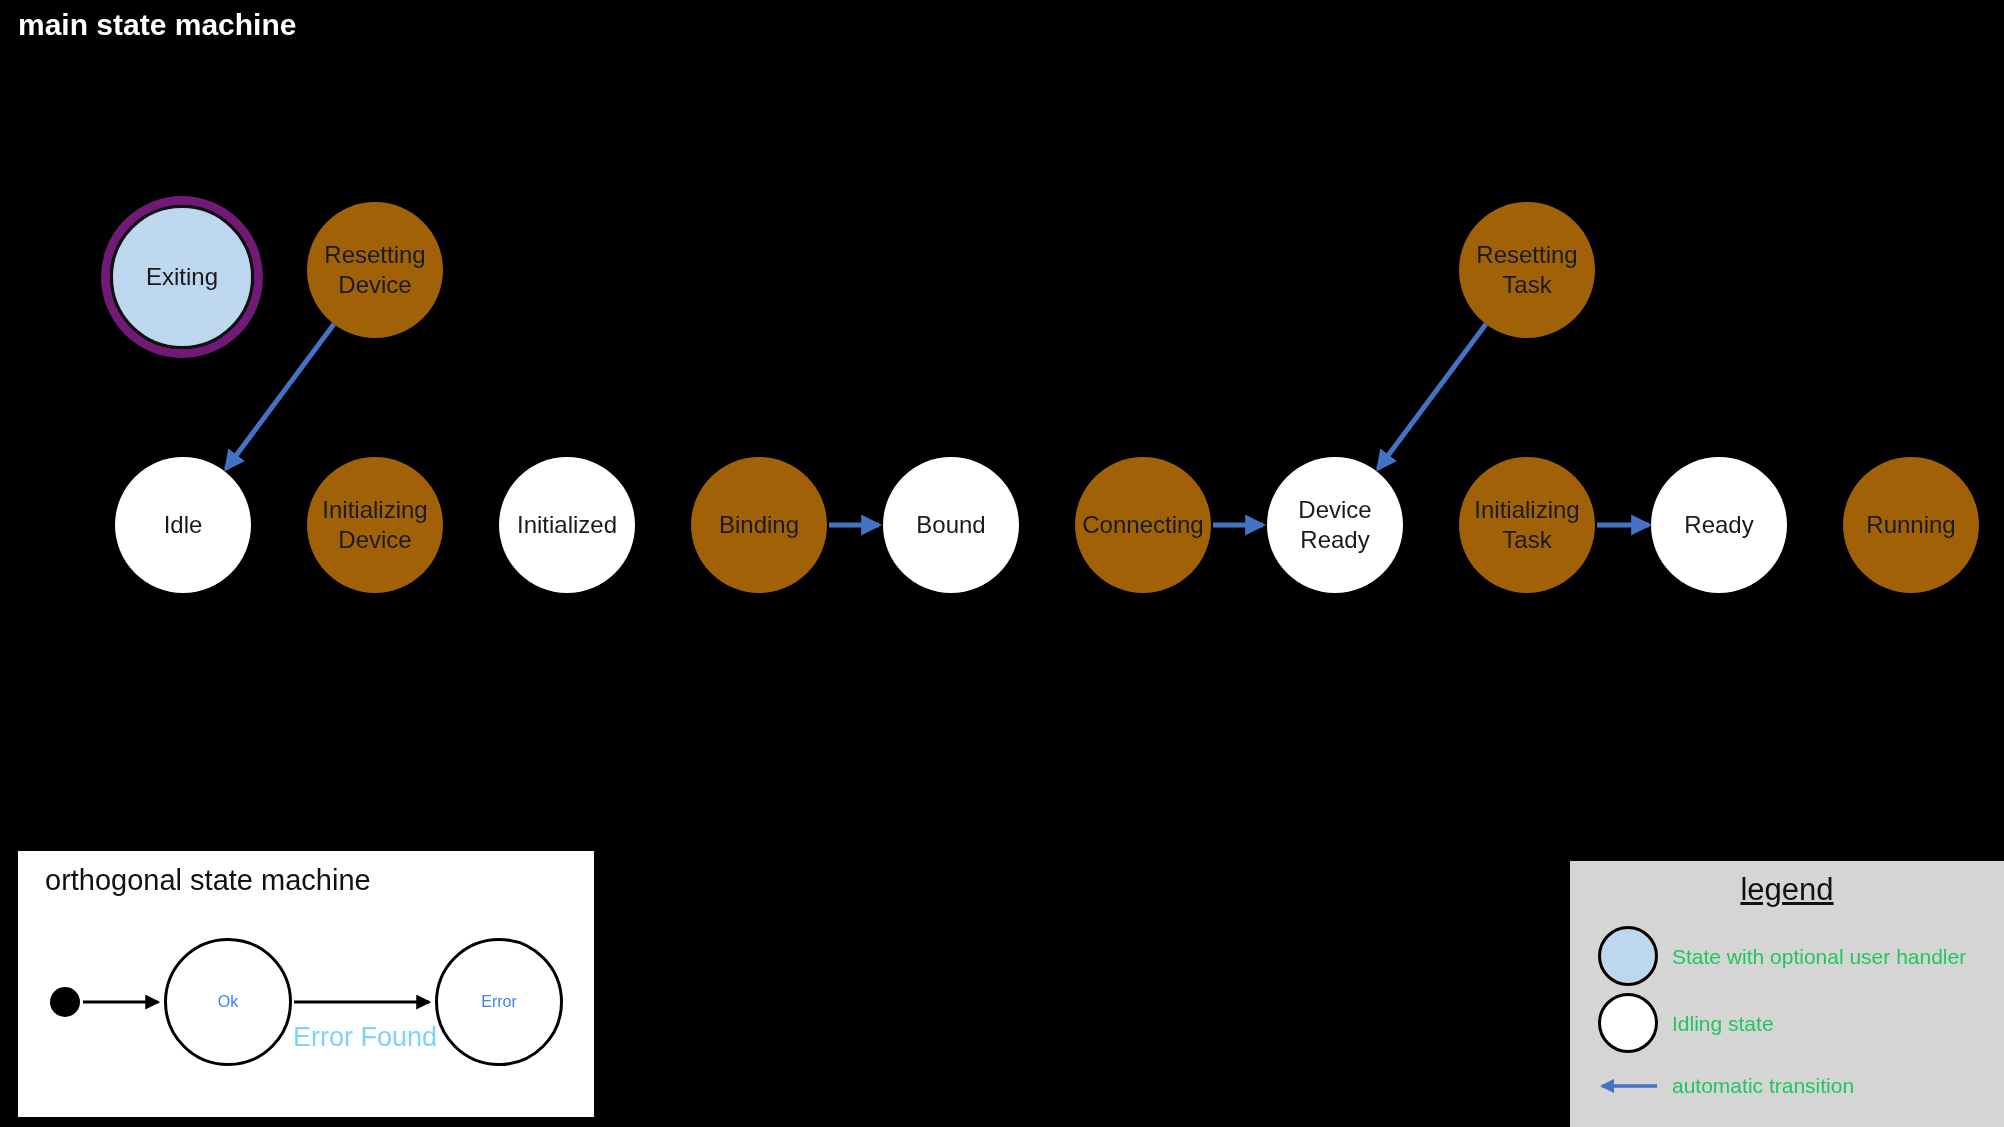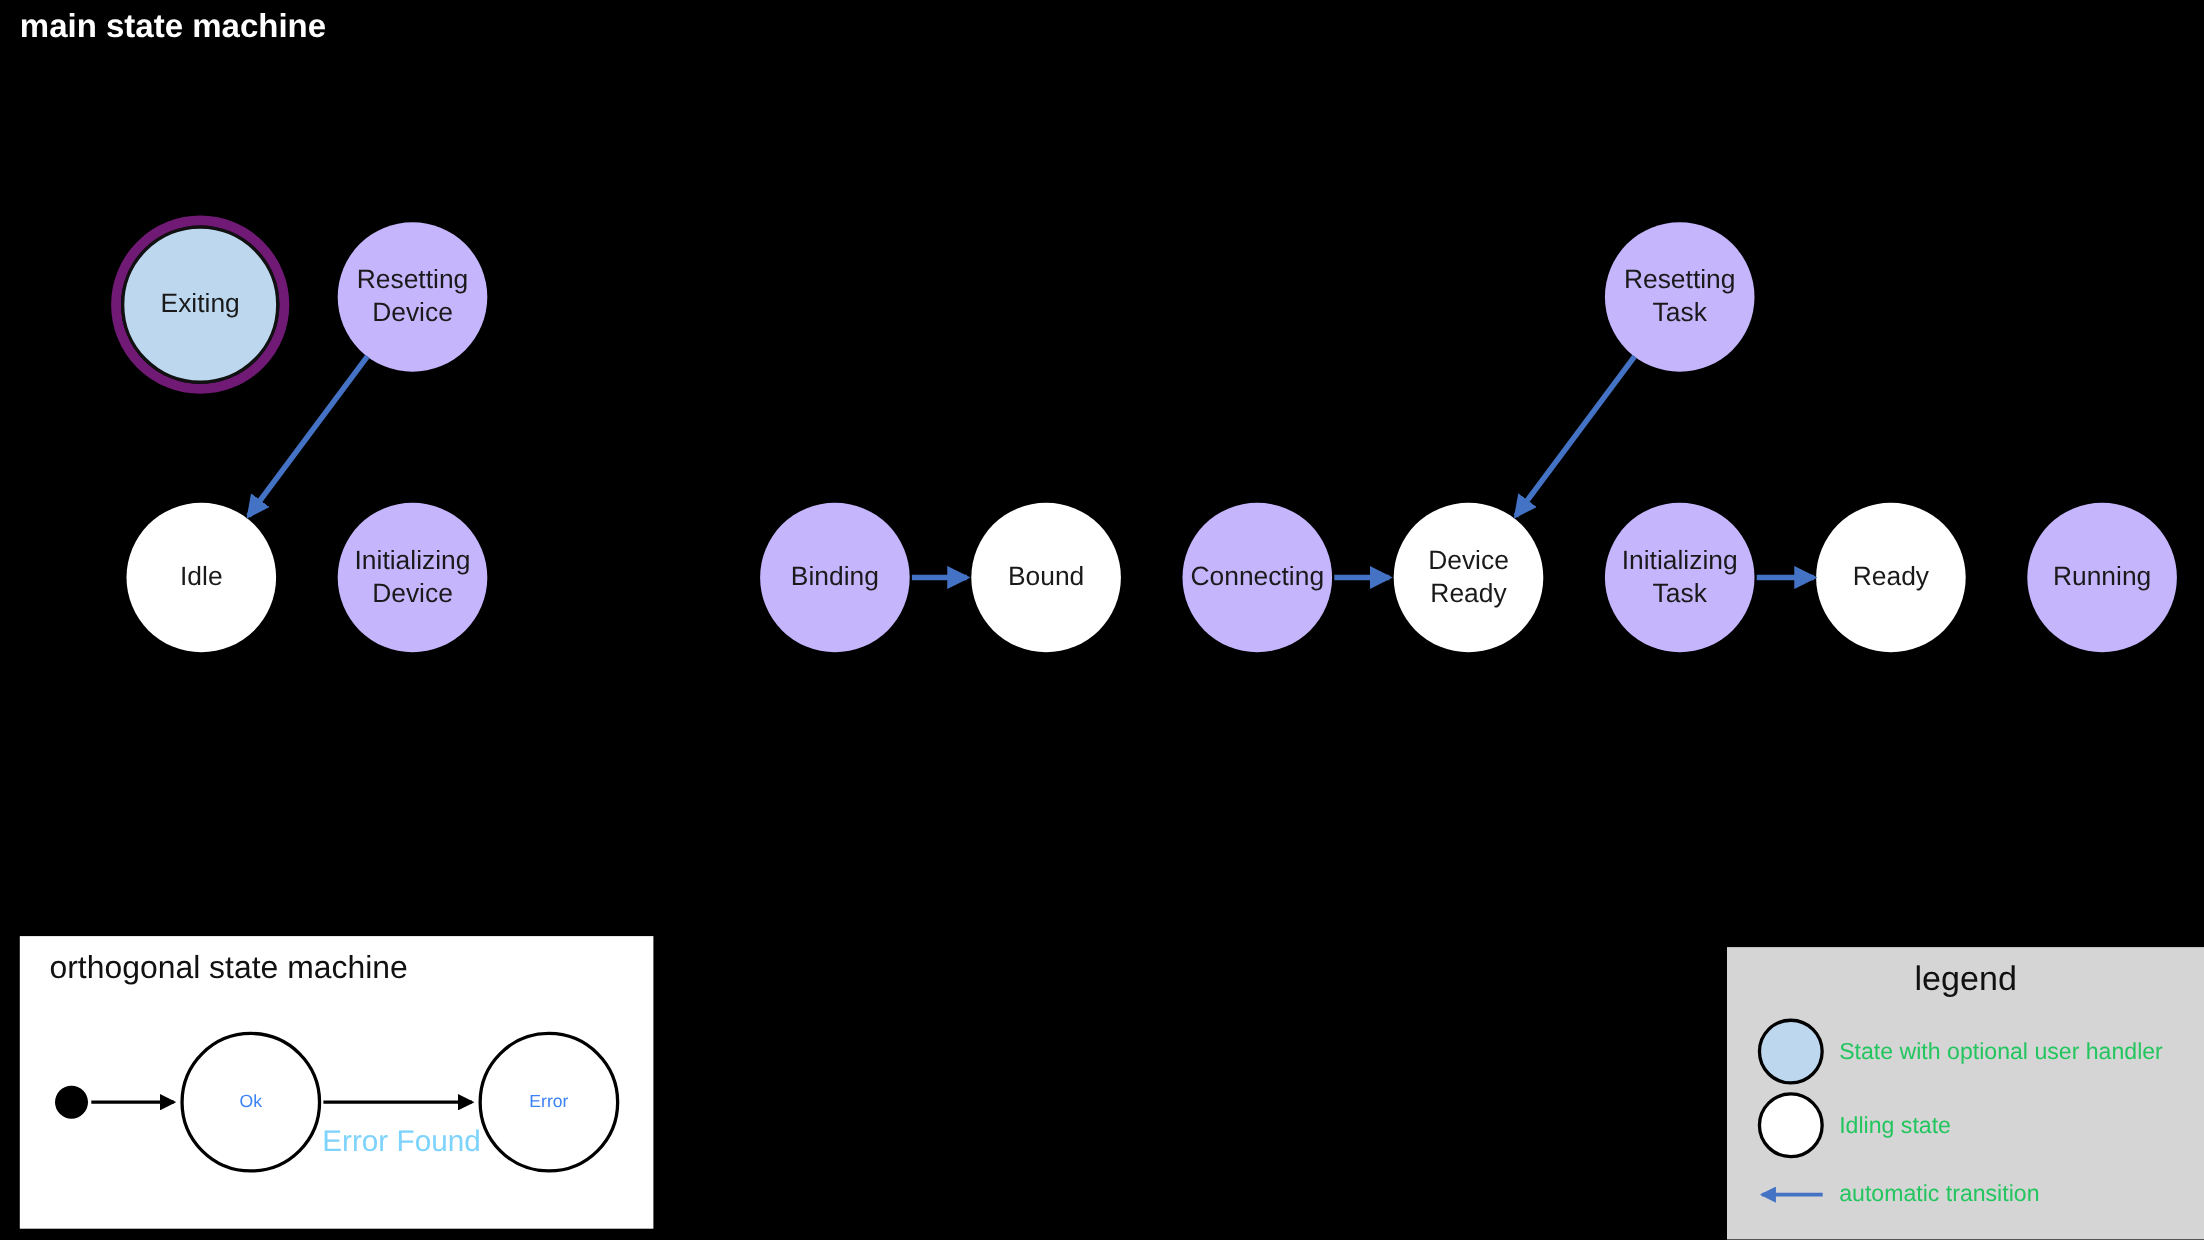--- a/index.html
+++ b/index.html
@@ -28,21 +28,21 @@
     justify-content: center;
     text-align: center;
     box-sizing: border-box;
   }
   .state .lbl {
     white-space: pre-line;
     font-size: 24px;
     line-height: 1.25;
     color: #1a1a1a;
   }
-  .state.handler { background: #c4b5fd; }
+  .state.handler { background: #a16207; }
   .state.idling  { background: #ffffff; }
   
   .final-ring {
     position: absolute;
     width: 162px; height: 162px;
     box-sizing: border-box;
     border: 9px solid #701a75;
     border-radius: 50%;
   }
   .final-ring .inner {
@@ -104,20 +104,21 @@
     width: 434px; height: 266px;
     background: #d5d5d5;
   }
   .legend-title {
     position: absolute;
     left: 1570px; top: 872px;
     width: 434px;
     text-align: center;
     font-size: 31px;
     color: #111111;
+    text-decoration: underline;
   }
   .legend-swatch {
     position: absolute;
     width: 60px; height: 60px;
     box-sizing: border-box;
     border: 3px solid #000000;
     border-radius: 50%;
   }
   .legend-swatch.handler { background: #bdd7ee; }
   .legend-swatch.idling  { background: #ffffff; }
@@ -156,20 +157,23 @@
     <span class="lbl">Resetting
 Task</span>
   </div>
 
   <div class="state idling" style="left:115px; top:457px;">
     <span class="lbl">Idle</span>
   </div>
   <div class="state handler" style="left:307px; top:457px;">
     <span class="lbl">Initializing
 Device</span>
+  </div>
+  <div class="state idling" style="left:499px; top:457px;">
+    <span class="lbl">Initialized</span>
   </div>
   <div class="state idling" style="left:883px; top:457px;">
     <span class="lbl">Bound</span>
   </div>
   <div class="state handler" style="left:691px; top:457px;">
     <span class="lbl">Binding</span>
   </div>
   <div class="state handler" style="left:1075px; top:457px;">
     <span class="lbl">Connecting</span>
   </div>

